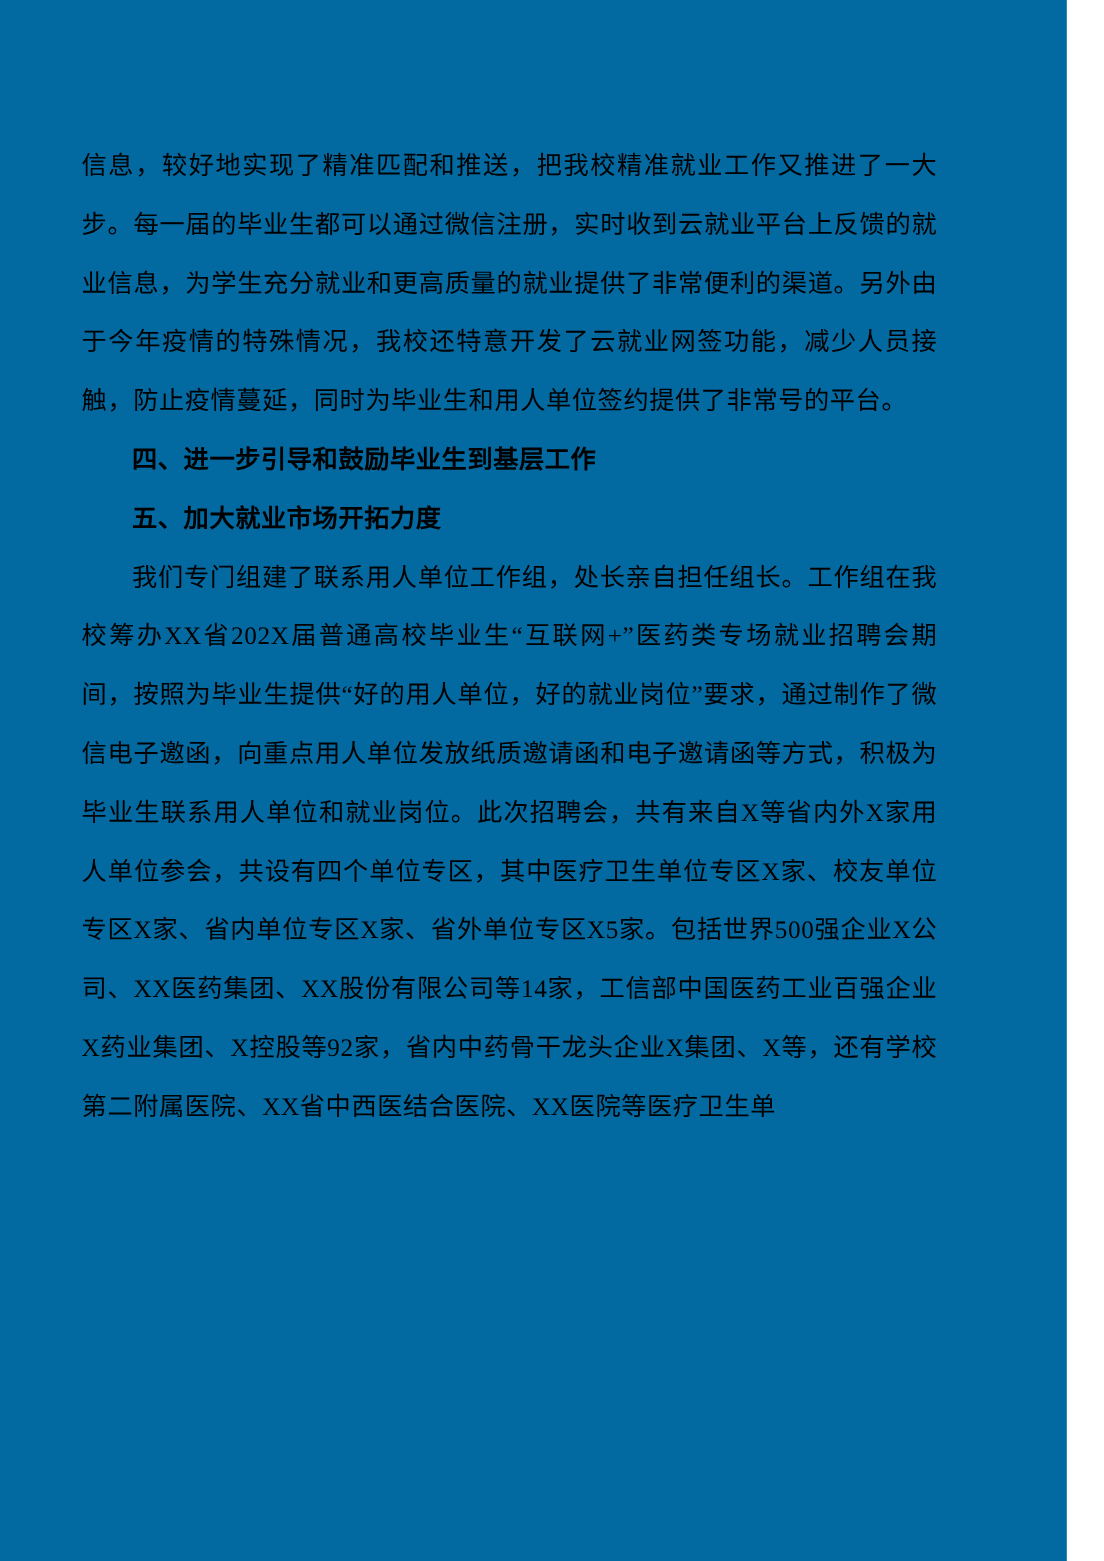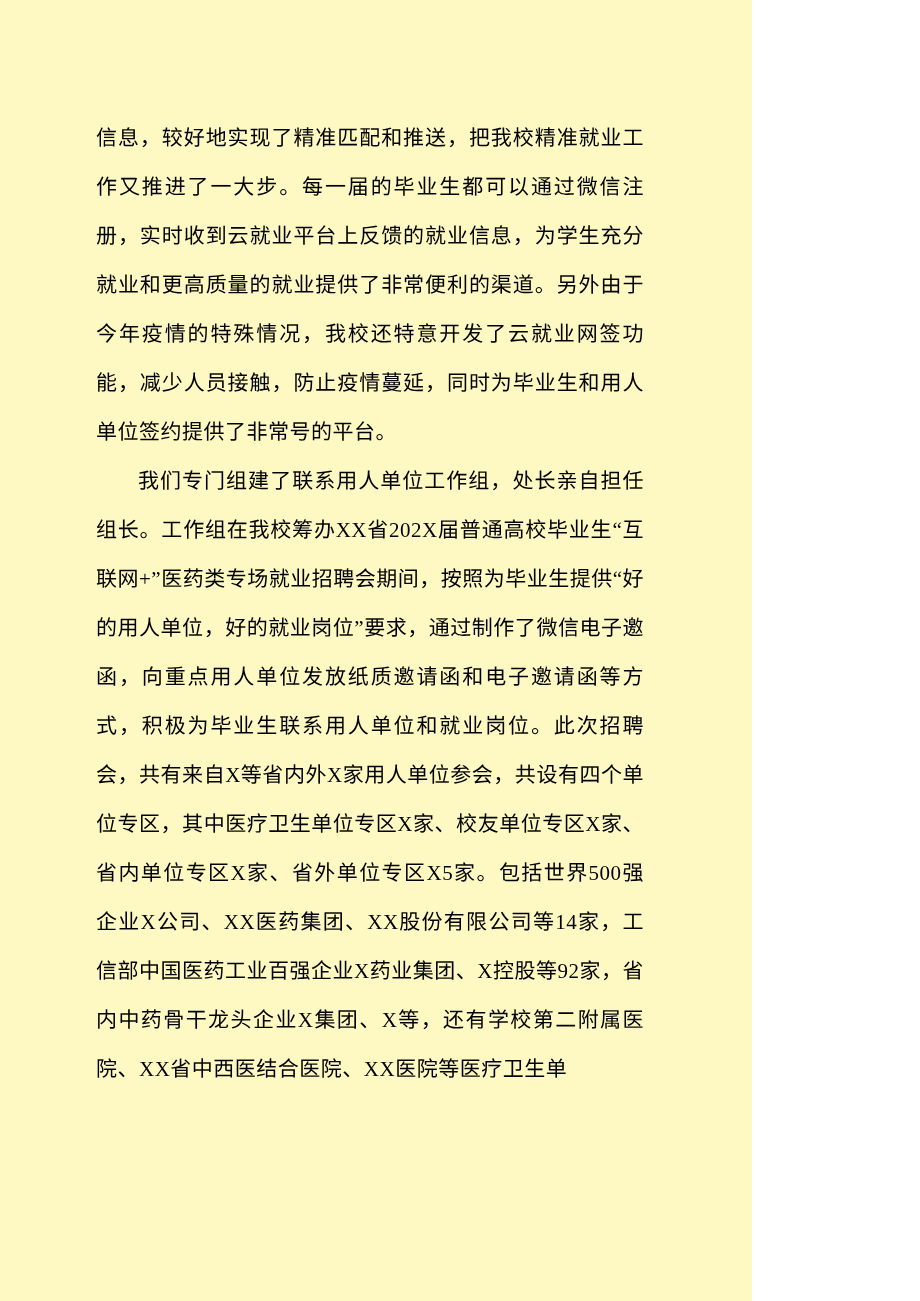--- a/index.html
+++ b/index.html
@@ -2,25 +2,25 @@
 <html lang="zh-CN"><head>
 <meta charset="utf-8">
 <style>
   html, body {
     margin: 0;
     padding: 0;
     background: #ffffff;
   }
   .page {
     position: relative;
-    width: 752px;
+    width: 889px;
     height: 1301px;
     box-sizing: border-box;
-    background: #fef9c3;
-    padding: 114px 108px 0 96px;
+    background: #0369a1;
+    padding: 114px 108px 0 68px;
     overflow: hidden;
     font-family: "Liberation Serif", "DejaVu Serif", serif;
     color: #000000;
   }
   .block {
     margin: 0;
     padding: 0;
     font-size: 21px;
     line-height: 49px;
     text-align: justify;
@@ -35,17 +35,19 @@
   .block.heading {
     font-weight: 700;
   }
 </style>
 </head>
 <body>
 
 <div class="page">
   <p class="block">信息，较好地实现了精准匹配和推送，把我校精准就业工作又推进了一大步。每一届的毕业生都可以通过微信注册，实时收到云就业平台上反馈的就业信息，为学生充分就业和更高质量的就业提供了非常便利的渠道。另外由于今年疫情的特殊情况，我校还特意开发了云就业网签功能，减少人员接触，防止疫情蔓延，同时为毕业生和用人单位签约提供了非常号的平台。</p>
 
+  <h2 class="block heading indent">四、进一步引导和鼓励毕业生到基层工作</h2>
 
 
+  <h2 class="block heading indent">五、加大就业市场开拓力度</h2>
 
   <p class="block indent">我们专门组建了联系用人单位工作组，处长亲自担任组长。工作组在我校筹办XX省202X届普通高校毕业生“互联网+”医药类专场就业招聘会期间，按照为毕业生提供“好的用人单位，好的就业岗位”要求，通过制作了微信电子邀函，向重点用人单位发放纸质邀请函和电子邀请函等方式，积极为毕业生联系用人单位和就业岗位。此次招聘会，共有来自X等省内外X家用人单位参会，共设有四个单位专区，其中医疗卫生单位专区X家、校友单位专区X家、省内单位专区X家、省外单位专区X5家。包括世界500强企业X公司、XX医药集团、XX股份有限公司等14家，工信部中国医药工业百强企业X药业集团、X控股等92家，省内中药骨干龙头企业X集团、X等，还有学校第二附属医院、XX省中西医结合医院、XX医院等医疗卫生单</p>
 </div>
 
 </body></html>

